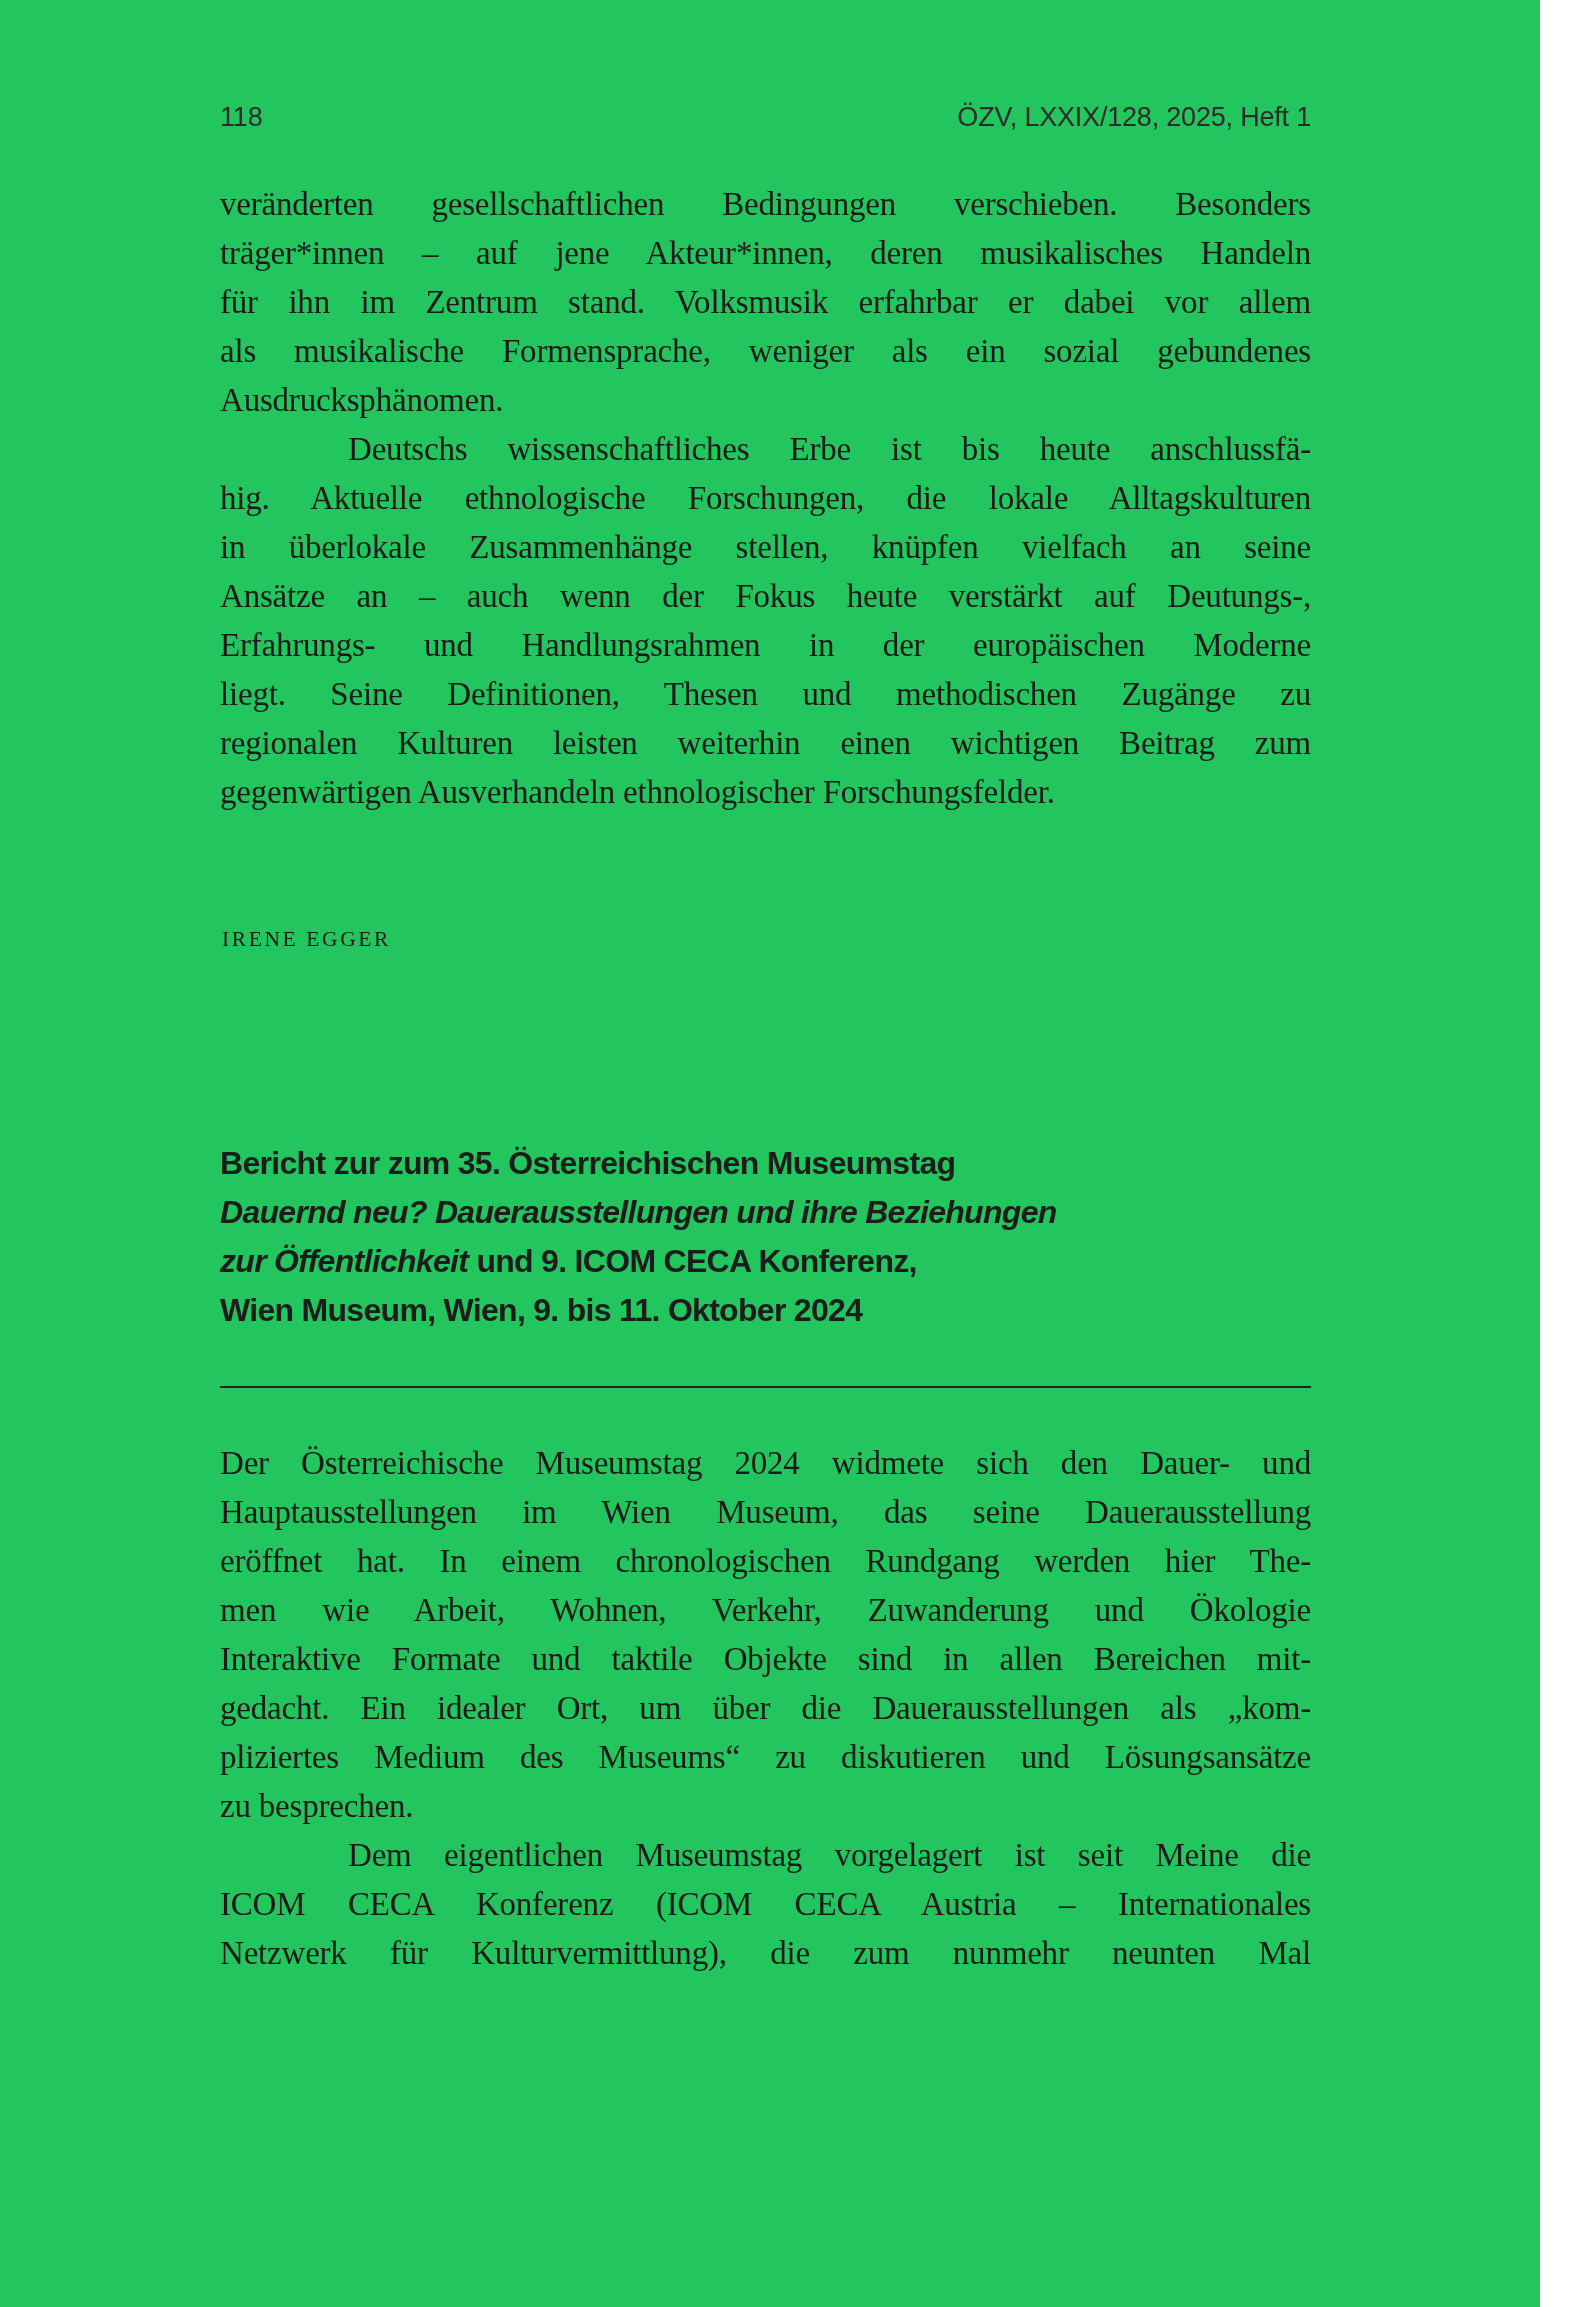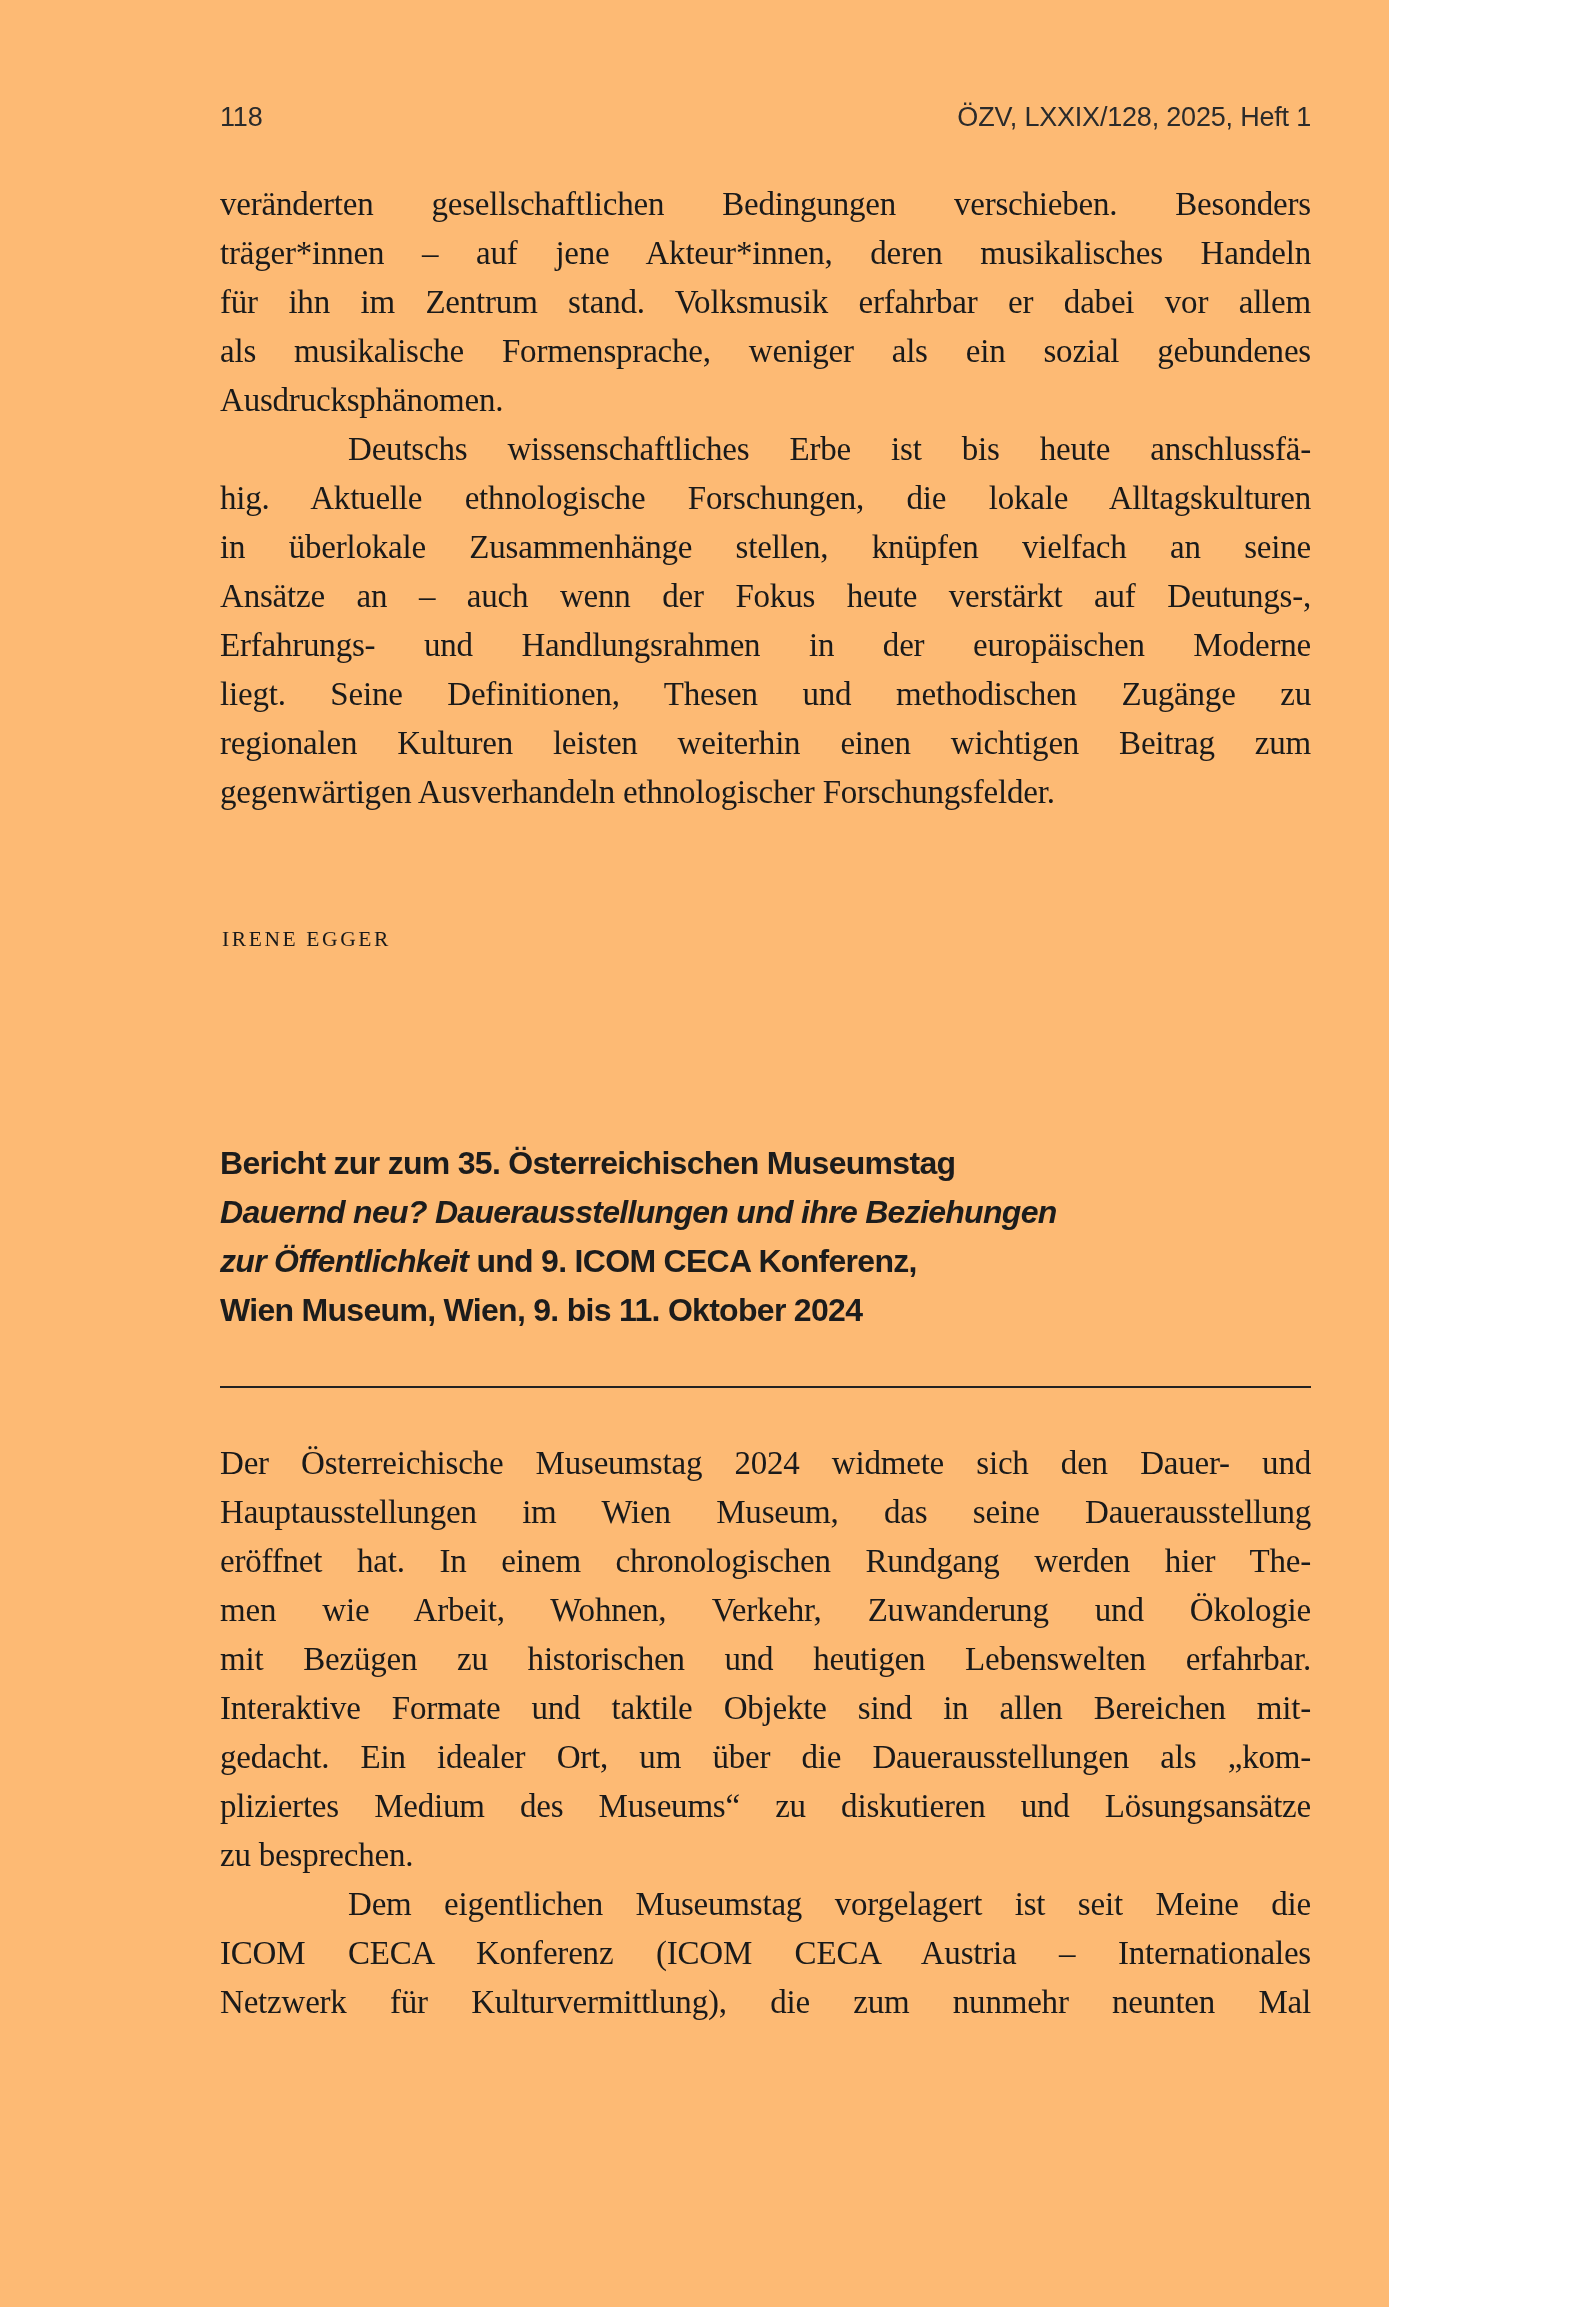--- a/index.html
+++ b/index.html
@@ -10,23 +10,23 @@
     body {
       width: 1595px;
       height: 2307px;
       position: relative;
       overflow: hidden;
       color: #1a1a1a;
     }
     .page {
       position: absolute;
       left: 0; top: 0;
-      width: 1389px;
+      width: 1540px;
       height: 2307px;
-      background: #fdba74;
+      background: #22c55e;
     }
     .running-head {
       position: absolute;
       top: 100px;
       left: 220px;
       width: 1091px;
       height: 35px;
       font-family: "Liberation Sans", sans-serif;
       font-size: 27px;
       line-height: 35px;
@@ -146,21 +146,20 @@
     <span class="hline">Wien Museum, Wien, 9. bis 11. Oktober 2024</span>
   </div>
 
   <div class="rule"></div>
 
   <div class="body-text" id="article2">
     <span class="line">Der Österreichische Museumstag 2024 widmete sich den Dauer- und</span>
     <span class="line">Hauptausstellungen im Wien Museum, das seine Dauerausstellung</span>
     <span class="line">eröffnet hat. In einem chronologischen Rundgang werden hier The-</span>
     <span class="line">men wie Arbeit, Wohnen, Verkehr, Zuwanderung und Ökologie</span>
-    <span class="line">mit Bezügen zu historischen und heutigen Lebenswelten erfahrbar.</span>
     <span class="line">Interaktive Formate und taktile Objekte sind in allen Bereichen mit-</span>
     <span class="line">gedacht. Ein idealer Ort, um über die Dauerausstellungen als „kom-</span>
     <span class="line">pliziertes Medium des Museums“ zu diskutieren und Lösungsansätze</span>
     <span class="line last">zu besprechen.</span>
     <span class="line indent">Dem eigentlichen Museumstag vorgelagert ist seit Meine die</span>
     <span class="line">ICOM CECA Konferenz (ICOM CECA Austria – Internationales</span>
     <span class="line">Netzwerk für Kulturvermittlung), die zum nunmehr neunten Mal</span>
   </div>
 
 </div>

